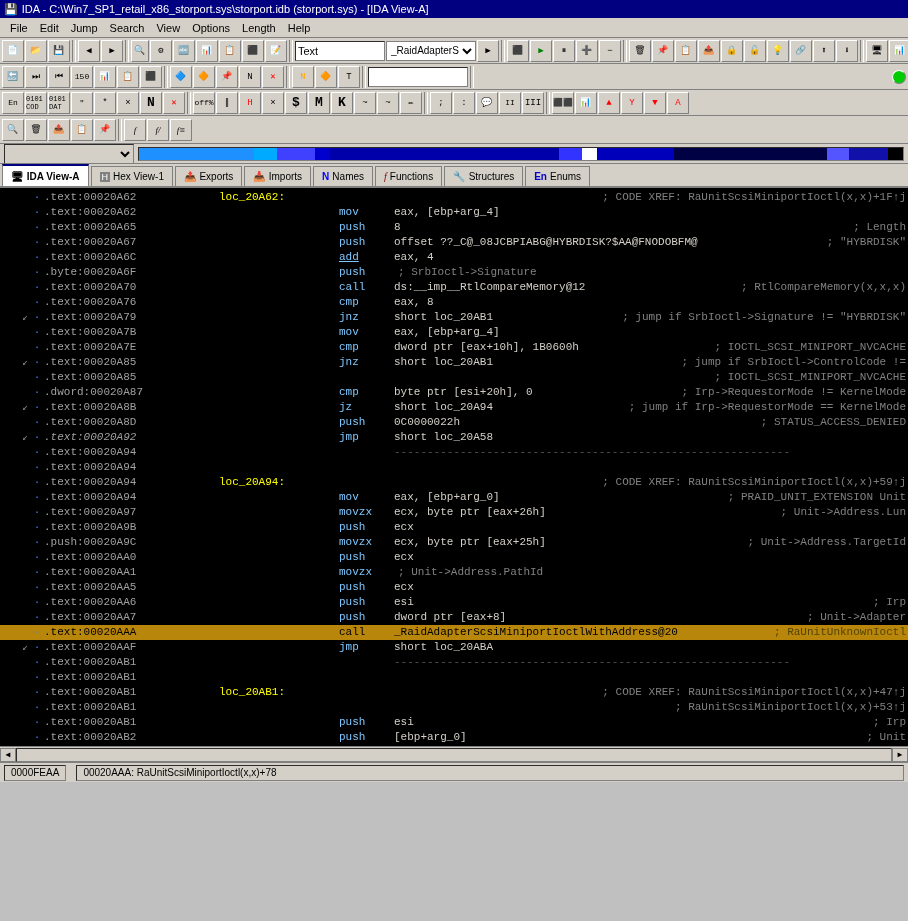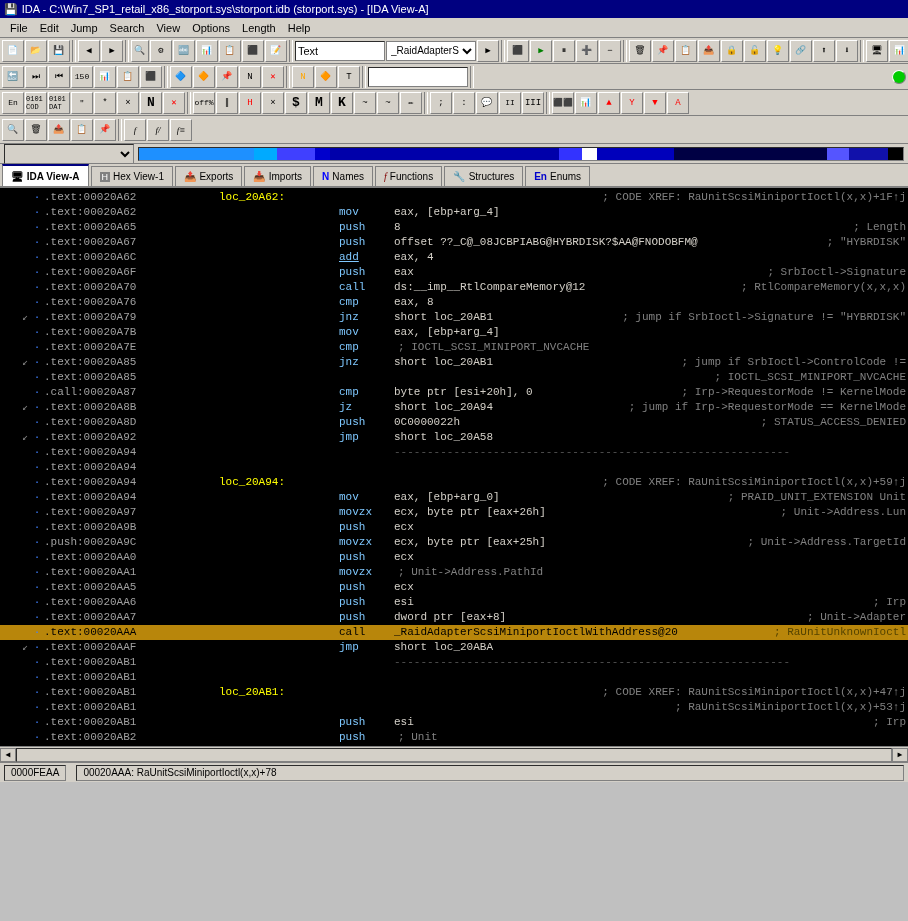--- a/index.html
+++ b/index.html
@@ -428,24 +428,23 @@
           <span style="color: rgb(64, 96, 160); width: 28px; flex-shrink: 0; text-align: right; padding-right: 2px; font-size: 10px;"></span>
           <span style="color: rgb(64, 128, 255); width: 14px; flex-shrink: 0; text-align: center;">·</span>
           <span style="color: rgb(160, 160, 160); width: 175px; flex-shrink: 0;">.text:00020A6C</span>
           <span style="color: rgb(255, 255, 0); width: 120px; flex-shrink: 0;"></span>
           <span style="color: rgb(127, 200, 255); width: 55px; flex-shrink: 0; text-decoration: underline;">add</span>
           <span style="color: rgb(212, 208, 200); flex: 1 1 0%;">eax, 4</span>
         </div>
         <div style="display: flex; line-height: 15px; white-space: nowrap; padding: 0px 2px;">
           <span style="color: rgb(64, 96, 160); width: 28px; flex-shrink: 0; text-align: right; padding-right: 2px; font-size: 10px;"></span>
           <span style="color: rgb(64, 128, 255); width: 14px; flex-shrink: 0; text-align: center;">·</span>
-          <span style="color: rgb(160, 160, 160); width: 175px; flex-shrink: 0;">.text:00020A6F</span>
-          <span style="color: rgb(255, 255, 0); width: 120px; flex-shrink: 0;"></span>
-          <span style="color: rgb(127, 200, 255); width: 55px; flex-shrink: 0;">push</span>
-          <span style="color: rgb(212, 208, 200); flex: 1 1 0%;">eax</span>
+          <span style="color: rgb(160, 160, 160); width: 175px; flex-shrink: 0;">.byte:00020A6F</span>
+          <span style="color: rgb(255, 255, 0); width: 120px; flex-shrink: 0;"></span>
+          <span style="color: rgb(127, 200, 255); width: 55px; flex-shrink: 0;">push</span>
           <span style="color: rgb(128, 128, 128); padding-left: 4px;">; SrbIoctl-&gt;Signature</span>
         </div>
         <div style="display: flex; line-height: 15px; white-space: nowrap; padding: 0px 2px;">
           <span style="color: rgb(64, 96, 160); width: 28px; flex-shrink: 0; text-align: right; padding-right: 2px; font-size: 10px;"></span>
           <span style="color: rgb(64, 128, 255); width: 14px; flex-shrink: 0; text-align: center;">·</span>
           <span style="color: rgb(160, 160, 160); width: 175px; flex-shrink: 0;">.text:00020A70</span>
           <span style="color: rgb(255, 255, 0); width: 120px; flex-shrink: 0;"></span>
           <span style="color: rgb(127, 200, 255); width: 55px; flex-shrink: 0;">call</span>
           <span style="color: rgb(212, 208, 200); flex: 1 1 0%;">ds:__imp__RtlCompareMemory@12</span>
           <span style="color: rgb(128, 128, 128); padding-left: 4px;">; RtlCompareMemory(x,x,x)</span>
@@ -474,20 +473,21 @@
           <span style="color: rgb(255, 255, 0); width: 120px; flex-shrink: 0;"></span>
           <span style="color: rgb(127, 200, 255); width: 55px; flex-shrink: 0;">mov</span>
           <span style="color: rgb(212, 208, 200); flex: 1 1 0%;">eax, [ebp+arg_4]</span>
         </div>
         <div style="display: flex; line-height: 15px; white-space: nowrap; padding: 0px 2px;">
           <span style="color: rgb(64, 96, 160); width: 28px; flex-shrink: 0; text-align: right; padding-right: 2px; font-size: 10px;"></span>
           <span style="color: rgb(64, 128, 255); width: 14px; flex-shrink: 0; text-align: center;">·</span>
           <span style="color: rgb(160, 160, 160); width: 175px; flex-shrink: 0;">.text:00020A7E</span>
           <span style="color: rgb(255, 255, 0); width: 120px; flex-shrink: 0;"></span>
           <span style="color: rgb(127, 200, 255); width: 55px; flex-shrink: 0;">cmp</span>
+          <span style="color: rgb(212, 208, 200); flex: 1 1 0%;">dword ptr [eax+10h], 1B0600h</span>
           <span style="color: rgb(128, 128, 128); padding-left: 4px;">; IOCTL_SCSI_MINIPORT_NVCACHE</span>
         </div>
         <div style="display: flex; line-height: 15px; white-space: nowrap; padding: 0px 2px;">
           <span style="color: rgb(128, 128, 128); width: 28px; flex-shrink: 0; text-align: right; padding-right: 2px; font-size: 10px;">↙</span>
           <span style="color: rgb(64, 128, 255); width: 14px; flex-shrink: 0; text-align: center;">·</span>
           <span style="color: rgb(160, 160, 160); width: 175px; flex-shrink: 0;">.text:00020A85</span>
           <span style="color: rgb(255, 255, 0); width: 120px; flex-shrink: 0;"></span>
           <span style="color: rgb(127, 200, 255); width: 55px; flex-shrink: 0;">jnz</span>
           <span style="color: rgb(212, 208, 200); flex: 1 1 0%;">short loc_20AB1</span>
           <span style="color: rgb(128, 128, 128); padding-left: 4px;">; jump if SrbIoctl-&gt;ControlCode !=</span>
@@ -497,21 +497,21 @@
           <span style="color: rgb(64, 128, 255); width: 14px; flex-shrink: 0; text-align: center;">·</span>
           <span style="color: rgb(160, 160, 160); width: 175px; flex-shrink: 0;">.text:00020A85</span>
           <span style="color: rgb(255, 255, 0); width: 120px; flex-shrink: 0;"></span>
           <span style="color: rgb(127, 200, 255); width: 55px; flex-shrink: 0;"></span>
           <span style="color: rgb(212, 208, 200); flex: 1 1 0%;"></span>
           <span style="color: rgb(128, 128, 128); padding-left: 4px;">; IOCTL_SCSI_MINIPORT_NVCACHE</span>
         </div>
         <div style="display: flex; line-height: 15px; white-space: nowrap; padding: 0px 2px;">
           <span style="color: rgb(64, 96, 160); width: 28px; flex-shrink: 0; text-align: right; padding-right: 2px; font-size: 10px;"></span>
           <span style="color: rgb(64, 128, 255); width: 14px; flex-shrink: 0; text-align: center;">·</span>
-          <span style="color: rgb(160, 160, 160); width: 175px; flex-shrink: 0;">.call:00020A87</span>
+          <span style="color: rgb(160, 160, 160); width: 175px; flex-shrink: 0;">.dword:00020A87</span>
           <span style="color: rgb(255, 255, 0); width: 120px; flex-shrink: 0;"></span>
           <span style="color: rgb(127, 200, 255); width: 55px; flex-shrink: 0;">cmp</span>
           <span style="color: rgb(212, 208, 200); flex: 1 1 0%;">byte ptr [esi+20h], 0</span>
           <span style="color: rgb(128, 128, 128); padding-left: 4px;">; Irp-&gt;RequestorMode != KernelMode</span>
         </div>
         <div style="display: flex; line-height: 15px; white-space: nowrap; padding: 0px 2px;">
           <span style="color: rgb(128, 128, 128); width: 28px; flex-shrink: 0; text-align: right; padding-right: 2px; font-size: 10px;">↙</span>
           <span style="color: rgb(64, 128, 255); width: 14px; flex-shrink: 0; text-align: center;">·</span>
           <span style="color: rgb(160, 160, 160); width: 175px; flex-shrink: 0;">.text:00020A8B</span>
           <span style="color: rgb(255, 255, 0); width: 120px; flex-shrink: 0;"></span>
@@ -524,21 +524,21 @@
           <span style="color: rgb(64, 128, 255); width: 14px; flex-shrink: 0; text-align: center;">·</span>
           <span style="color: rgb(160, 160, 160); width: 175px; flex-shrink: 0;">.text:00020A8D</span>
           <span style="color: rgb(255, 255, 0); width: 120px; flex-shrink: 0;"></span>
           <span style="color: rgb(127, 200, 255); width: 55px; flex-shrink: 0;">push</span>
           <span style="color: rgb(212, 208, 200); flex: 1 1 0%;">0C0000022h</span>
           <span style="color: rgb(128, 128, 128); padding-left: 4px;">; STATUS_ACCESS_DENIED</span>
         </div>
         <div style="display: flex; line-height: 15px; white-space: nowrap; padding: 0px 2px;">
           <span style="color: rgb(128, 128, 128); width: 28px; flex-shrink: 0; text-align: right; padding-right: 2px; font-size: 10px;">↙</span>
           <span style="color: rgb(64, 128, 255); width: 14px; flex-shrink: 0; text-align: center;">·</span>
-          <span style="color: rgb(160, 160, 160); width: 175px; flex-shrink: 0;">.text:00020A92</span>
+          <span style="color: rgb(160, 160, 160); width: 175px; flex-shrink: 0; font-style: italic;">.text:00020A92</span>
           <span style="color: rgb(255, 255, 0); width: 120px; flex-shrink: 0;"></span>
           <span style="color: rgb(127, 200, 255); width: 55px; flex-shrink: 0;">jmp</span>
           <span style="color: rgb(212, 208, 200); flex: 1 1 0%;">short loc_20A58</span>
         </div>
         <div style="display: flex; line-height: 15px; white-space: nowrap; padding: 0px 2px;">
           <span style="color: rgb(64, 96, 160); width: 28px; flex-shrink: 0; text-align: right; padding-right: 2px; font-size: 10px;"></span>
           <span style="color: rgb(64, 128, 255); width: 14px; flex-shrink: 0; text-align: center;">·</span>
           <span style="color: rgb(160, 160, 160); width: 175px; flex-shrink: 0;">.text:00020A94</span>
           <span style="color: rgb(255, 255, 0); width: 120px; flex-shrink: 0;"></span>
           <span style="color: rgb(127, 200, 255); width: 55px; flex-shrink: 0;"></span>
@@ -697,20 +697,21 @@
           <span style="color: rgb(127, 200, 255); width: 55px; flex-shrink: 0;">push</span>
           <span style="color: rgb(212, 208, 200); flex: 1 1 0%;">esi</span>
           <span style="color: rgb(128, 128, 128); padding-left: 4px;">; Irp</span>
         </div>
         <div style="display: flex; line-height: 15px; white-space: nowrap; padding: 0px 2px;">
           <span style="color: rgb(64, 96, 160); width: 28px; flex-shrink: 0; text-align: right; padding-right: 2px; font-size: 10px;"></span>
           <span style="color: rgb(64, 128, 255); width: 14px; flex-shrink: 0; text-align: center;">·</span>
           <span style="color: rgb(160, 160, 160); width: 175px; flex-shrink: 0;">.text:00020AB2</span>
           <span style="color: rgb(255, 255, 0); width: 120px; flex-shrink: 0;"></span>
           <span style="color: rgb(127, 200, 255); width: 55px; flex-shrink: 0;">push</span>
+          <span style="color: rgb(212, 208, 200); flex: 1 1 0%;">[ebp+arg_0]</span>
           <span style="color: rgb(128, 128, 128); padding-left: 4px;">; Unit</span>
         </div>
         <div style="display: flex; line-height: 15px; white-space: nowrap; padding: 0px 2px;">
           <span style="color: rgb(64, 96, 160); width: 28px; flex-shrink: 0; text-align: right; padding-right: 2px; font-size: 10px;"></span>
           <span style="color: rgb(64, 128, 255); width: 14px; flex-shrink: 0; text-align: center;">·</span>
           <span style="color: rgb(160, 160, 160); width: 175px; flex-shrink: 0;">.text:00020AB5</span>
           <span style="color: rgb(255, 255, 0); width: 120px; flex-shrink: 0;"></span>
           <span style="color: rgb(127, 200, 255); width: 55px; flex-shrink: 0;">call</span>
           <span style="color: rgb(212, 208, 200); flex: 1 1 0%;">_RaUnitUnknownIoctl@8</span>
           <span style="color: rgb(128, 128, 128); padding-left: 4px;">; RaUnitUnknownIoctl(x,x)</span>

